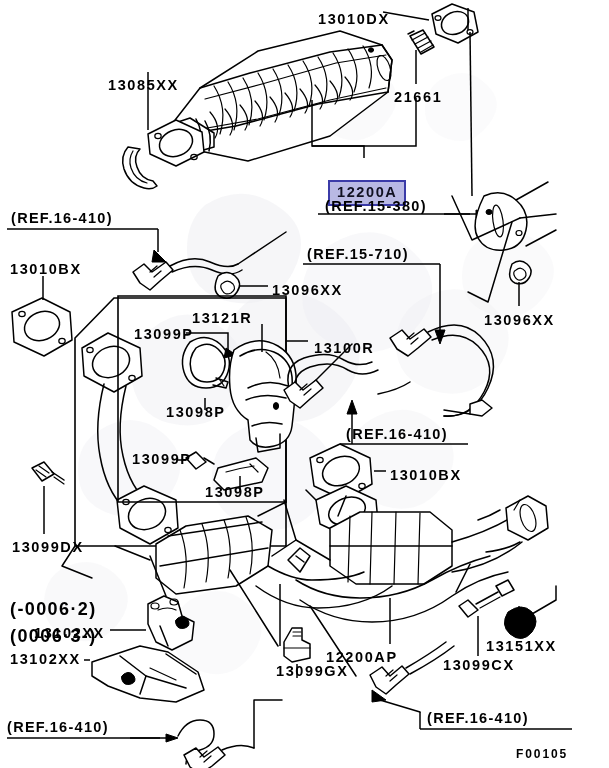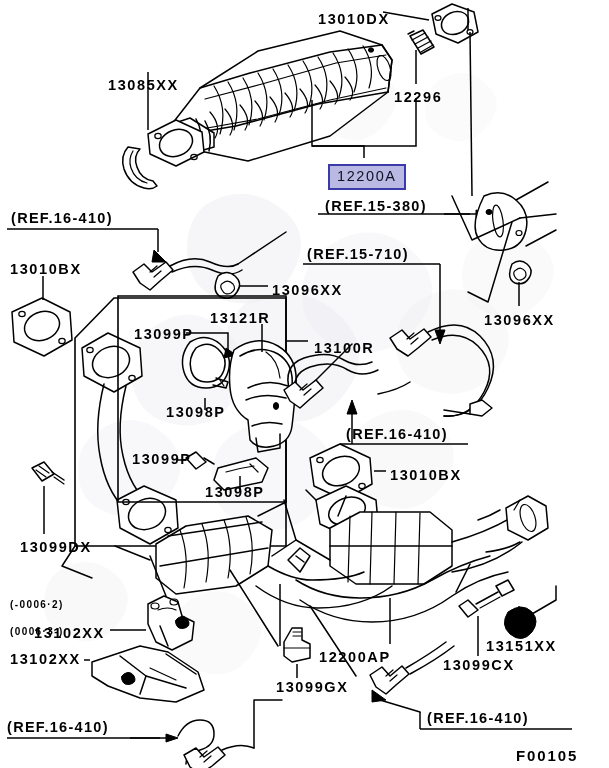--- a/index.html
+++ b/index.html
@@ -51,48 +51,49 @@
     color: #000000;
     letter-spacing: 1.3px;
     white-space: nowrap;
     line-height: 1;
     pointer-events: auto;
     cursor: default;
   }
   .date-label {
     position: absolute;
     font-family: "Liberation Sans", sans-serif;
-    font-size: 10px;
+    font-size: 18px;
     font-weight: 700;
     color: #000000;
     letter-spacing: 1.4px;
     white-space: nowrap;
     line-height: 1;
     pointer-events: auto;
     cursor: default;
   }
   .highlight-label {
     position: absolute;
     font-family: "Liberation Sans", sans-serif;
     font-size: 14.5px;
-    font-weight: 400;
+    font-weight: 700;
     color: #111122;
     letter-spacing: 1.6px;
     white-space: nowrap;
     line-height: 1;
     background: #b9b9e4;
     border: 2px solid #3b3ba8;
     padding: 3px 7px 4px 7px;
     pointer-events: auto;
     cursor: pointer;
+    margin-top: 16px;
   }
   .code-label {
     position: absolute;
     font-family: "Liberation Sans", sans-serif;
-    font-size: 15px;
+    font-size: 12px;
     font-weight: 700;
     color: #000000;
     letter-spacing: 1.9px;
     white-space: nowrap;
     line-height: 1;
     pointer-events: auto;
     cursor: default;
   }
   .wm2 { fill: #eeeef2; stroke: none; }
   .ln { fill: none; stroke: #000; stroke-width: 1.5; stroke-linecap: round; stroke-linejoin: round; }
@@ -510,36 +511,36 @@
       <path class="ln" d="M356 676 L310 606"></path>
       <path class="ln" d="M456 592 L470 564"></path>
     </g>
 
   </svg>
 
   <div id="label-layer">
 
     <div class="part-label" style="left:108px; top:78px;text-align:right;">13085XX</div>
     <div class="part-label" style="left:318px; top:12px;">13010DX</div>
-    <div class="part-label" style="left:394px; top:90px;">12296</div>
+    <div class="part-label" style="left:394px; top:90px;">21661</div>
     <div class="part-label" style="left:10px;  top:262px;">13010BX</div>
     <div class="part-label" style="left:272px; top:283px;">13096XX</div>
     <div class="part-label" style="left:484px; top:313px;">13096XX</div>
     <div class="part-label" style="left:314px; top:341px;">13100R</div>
-    <div class="part-label" style="left:210px; top:311px;text-align:right;">13121R</div>
+    <div class="part-label" style="left:192px; top:311px;text-align:right;">13121R</div>
     <div class="part-label" style="left:134px; top:327px;">13099P</div>
     <div class="part-label" style="left:166px; top:405px;">13098P</div>
     <div class="part-label" style="left:132px; top:452px;">13099P</div>
     <div class="part-label" style="left:205px; top:485px;">13098P</div>
     <div class="part-label" style="left:390px; top:468px;">13010BX</div>
-    <div class="part-label" style="left:20px;   top:540px;">13099DX</div>
+    <div class="part-label" style="left:12px;   top:540px;">13099DX</div>
     <div class="part-label" style="left:34px;  top:626px;">13102XX</div>
     <div class="part-label" style="left:10px;  top:652px;">13102XX</div>
-    <div class="part-label" style="left:319px; top:650px;">12200AP</div>
-    <div class="part-label" style="left:276px; top:680px;">13099GX</div>
+    <div class="part-label" style="left:326px; top:650px;">12200AP</div>
+    <div class="part-label" style="left:276px; top:664px;">13099GX</div>
     <div class="part-label" style="left:443px; top:658px;">13099CX</div>
     <div class="part-label" style="left:486px; top:639px;">13151XX</div>
 
     <div class="highlight-label" style="left:328px; top:164px;">12200A</div>
 
     <div class="ref-label" style="left:11px;  top:211px;">(REF.16-410)</div>
     <div class="ref-label" style="left:325px; top:199px;">(REF.15-380)</div>
     <div class="ref-label" style="left:307px; top:247px;">(REF.15-710)</div>
     <div class="ref-label" style="left:346px; top:427px;">(REF.16-410)</div>
     <div class="ref-label" style="left:427px; top:711px;">(REF.16-410)</div>

